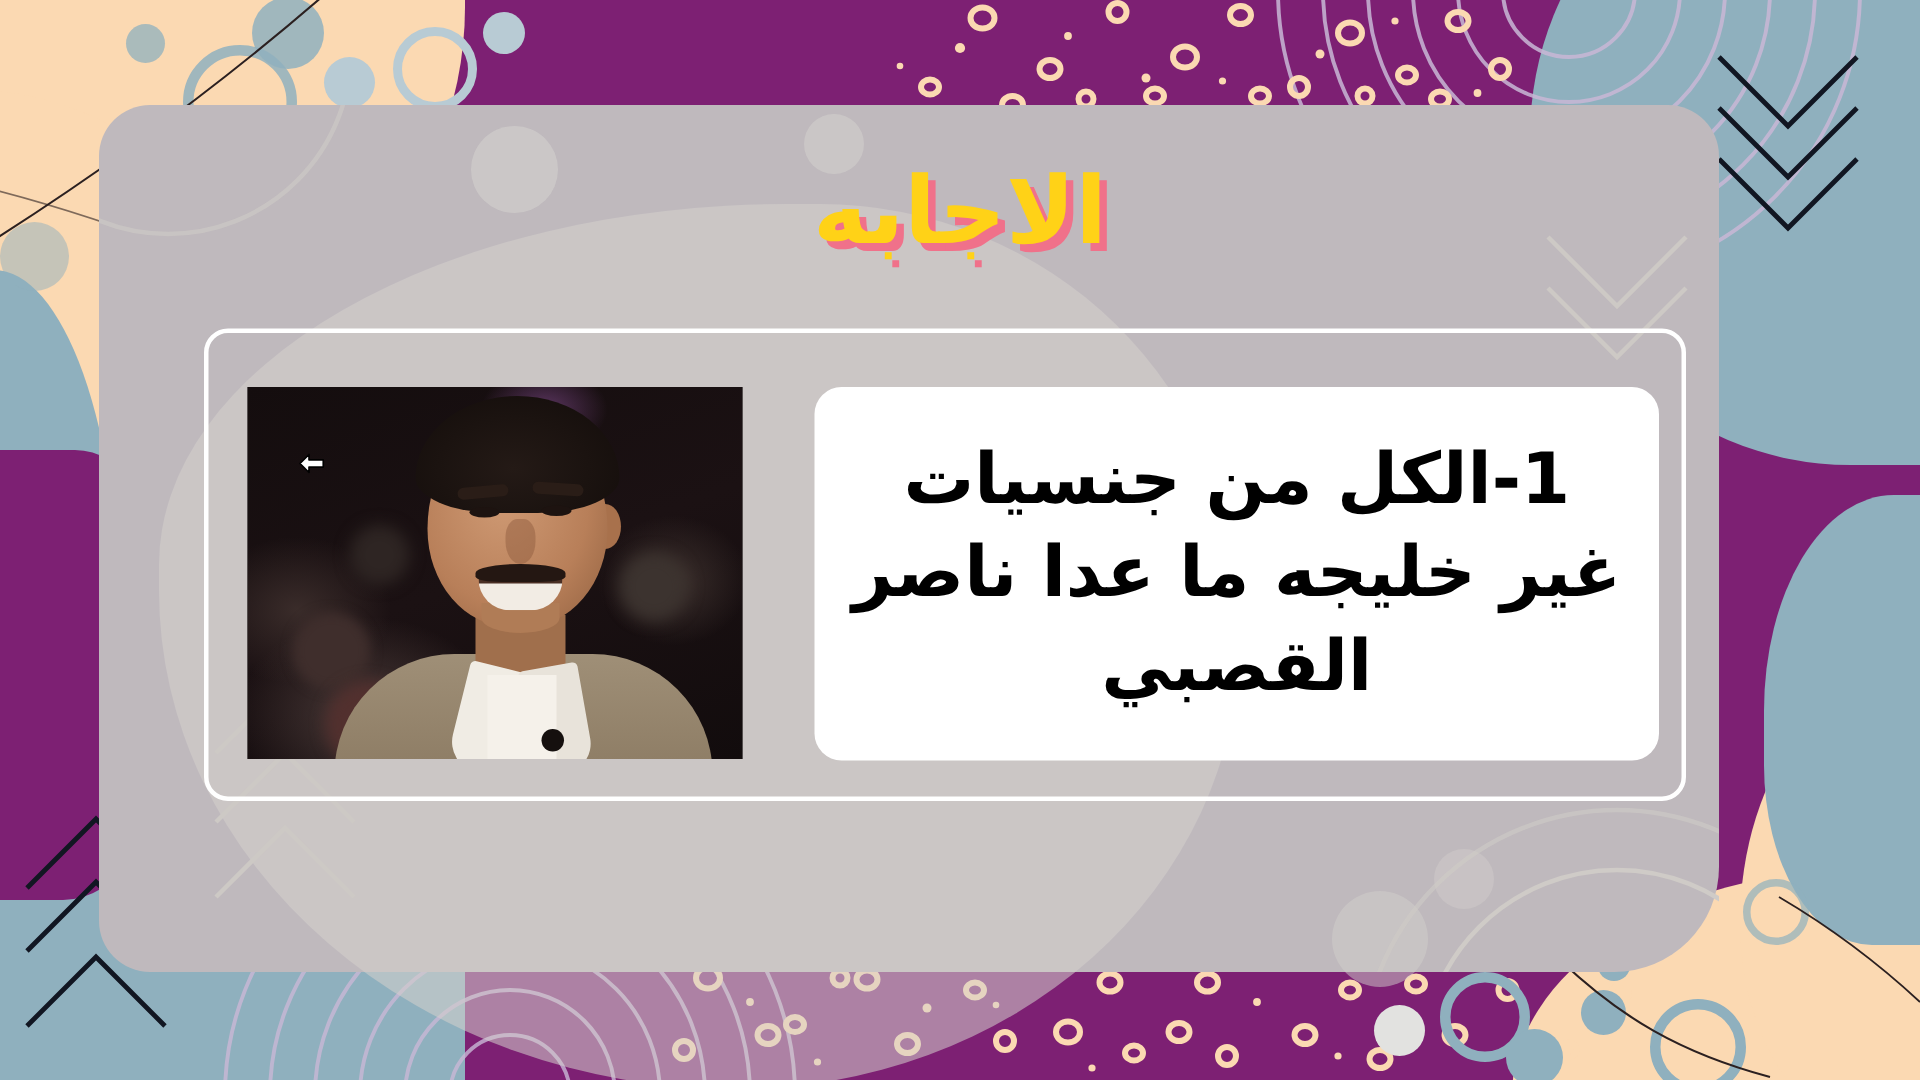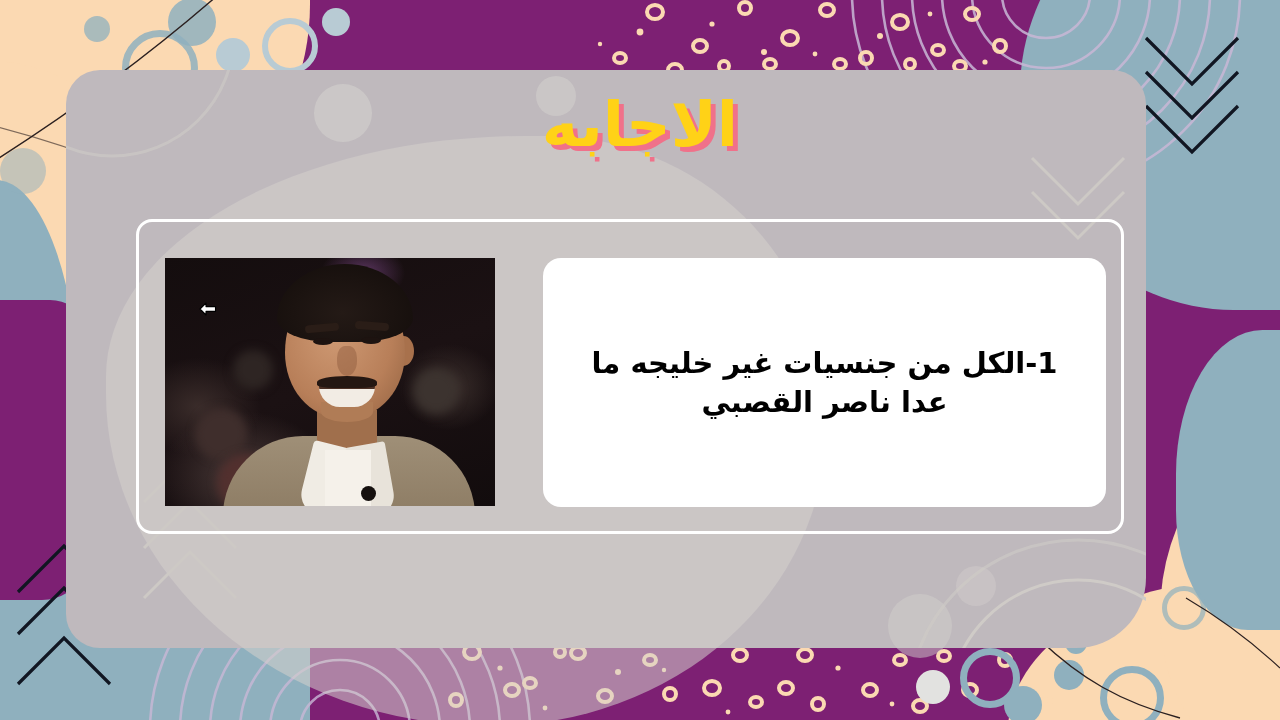--- a/index.html
+++ b/index.html
@@ -42,21 +42,21 @@
     height: 590px;
     background: #d5d1cd;
     opacity: .55;
     border-radius: 60% 40% 48% 55% / 42% 48% 52% 58%;
     filter: blur(0.4px);
   }
   
   #title-wrap {
     position: absolute;
     left: 0;
-    top: 92px;
+    top: 108px;
     width: 1280px;
     text-align: center;
     z-index: 40;
   }
   #slide-title {
     display: inline-block;
     font-family: "DejaVu Sans", sans-serif;
     font-size: 62px;
     font-weight: 700;
     line-height: 1.05;
@@ -212,21 +212,21 @@
     display: flex;
     align-items: center;
     justify-content: center;
     box-sizing: border-box;
     padding: 8px 22px;
   }
   #answer-text {
     direction: rtl;
     text-align: center;
     font-family: "DejaVu Sans", sans-serif;
-    font-size: 29px;
+    font-size: 47px;
     font-weight: 700;
     line-height: 1.32;
     color: #000000;
     width: 100%;
   }
   
   #cursor {
     position: absolute;
     left: 199px;
     top: 300px;

